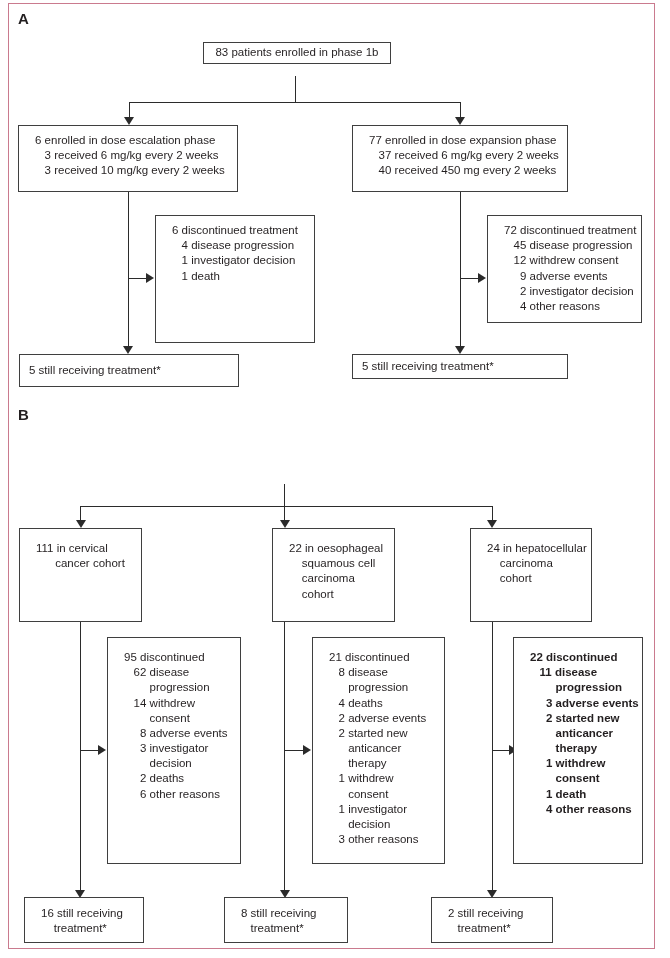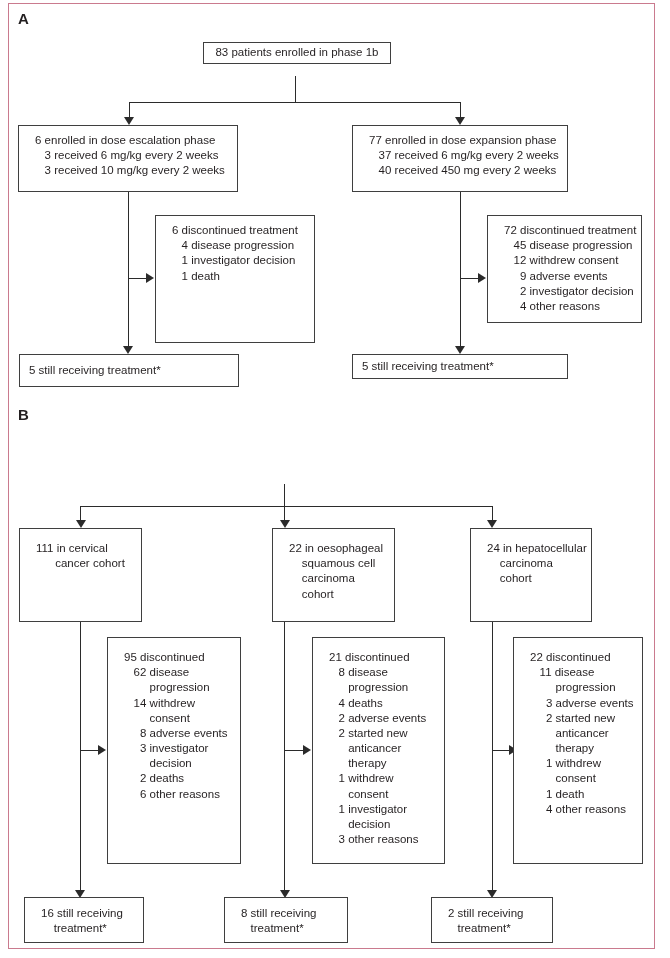--- a/index.html
+++ b/index.html
@@ -152,21 +152,21 @@
    4 deaths
    2 adverse events
    2 started new
       anticancer
       therapy
    1 withdrew
       consent
    1 investigator
       decision
    3 other reasons</div>
-  <div class="fbox" style="left:513px; top:637px; width:130px; height:227px; padding-top:12px;">22 discontinued
+  <div class="fbox" style="left:513px; top:637px; width:130px; height:227px; padding-top:12px;font-weight:bold;">22 discontinued
    11 disease
         progression
      3 adverse events
      2 started new
         anticancer
         therapy
      1 withdrew
         consent
      1 death
      4 other reasons</div>

